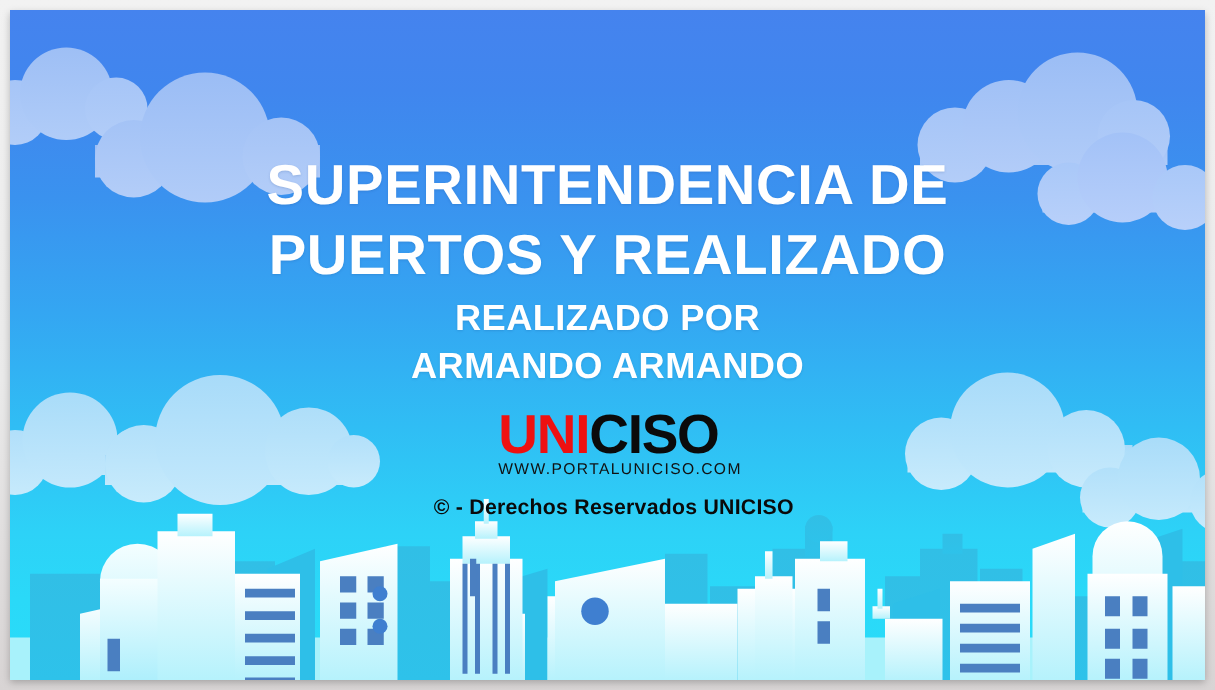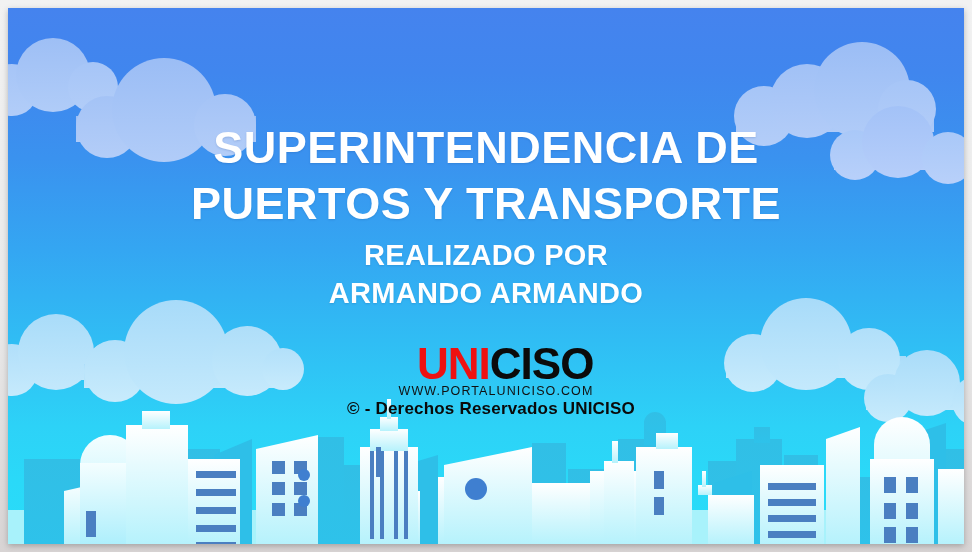--- a/index.html
+++ b/index.html
@@ -33,33 +33,33 @@
   .content{position:absolute;left:0;right:0;top:0;text-align:center;z-index:6;}
   .title{
     color:#ffffff;font-weight:bold;font-size:45px;line-height:56px;
     letter-spacing:.5px;margin:0;padding-top:112px;
     text-shadow:0 1px 2px rgba(20,60,130,.18);
     font-family:"Liberation Sans",sans-serif;
     text-align:center;
   }
   .subtitle{
     color:#ffffff;font-weight:bold;font-size:29px;line-height:38px;
-    margin:4px 0 16px 0;letter-spacing:.3px;
+    margin:4px 0 0 0;letter-spacing:.3px;
     text-shadow:0 1px 2px rgba(20,60,130,.18);
   }
 
   
-  .logo-wrap{margin-top:14px;display:inline-block;text-align:right;margin-left:20px;}
+  .logo-wrap{margin-top:14px;display:inline-block;text-align:left;margin-left:20px;}
   .logo-main{font-size:44px;font-weight:bold;line-height:44px;letter-spacing:-1px;
              font-family:"Liberation Sans",sans-serif;}
   .logo-uni{color:#ee1111;}
   .logo-ciso{color:#0b0b0b;}
   .logo-url{font-size:12.5px;font-weight:normal;color:#111111;letter-spacing:1.1px;
             margin-top:-2px;}
-  .copyright{color:#0a0a0a;font-weight:bold;font-size:17px;margin-top:0;
+  .copyright{color:#0a0a0a;font-weight:bold;font-size:17px;margin-top:12px;
              letter-spacing:.2px;padding-left:10px;}
 
   
   .skyline{position:absolute;left:0;bottom:0;width:956px;height:145px;z-index:4;}
   .ground{position:absolute;left:0;bottom:0;width:100%;height:34px;
           background:#a8f2fb;z-index:3;}
 </style>
 </head>
 <body>
 
@@ -120,21 +120,21 @@
     <div class="cloud" style="left:858px;top:344px;width:136px;height:58px;">
       <span class="base" style="background:linear-gradient(180deg,#a8dbf9,#c3e9fc);width:136px;height:18px;"></span>
       <i style="left:-2px;top:22px;width:48px;height:48px;background:linear-gradient(180deg,#b2e0fa,#c8ebfc);"></i>
       <i style="left:28px;top:-2px;width:66px;height:66px;background:linear-gradient(180deg,#a9dcf9,#c4e9fc);"></i>
       <i style="left:86px;top:24px;width:50px;height:50px;background:linear-gradient(180deg,#b2e0fa,#c8ebfc);"></i>
     </div>
 
     <div class="content">
       <h1 class="title">
         <span>SUPERINTENDENCIA DE</span><br>
-        <span>PUERTOS Y TRANSPORTE</span>
+        <span>PUERTOS Y REALIZADO</span>
       </h1>
       <div class="subtitle">
         <span>REALIZADO POR</span><br>
         <span>ARMANDO ARMANDO</span>
       </div>
 
       <div class="logo-wrap">
         <div class="logo-main">
           <span class="logo-uni">UNI</span><span class="logo-ciso">CISO</span>
         </div>

